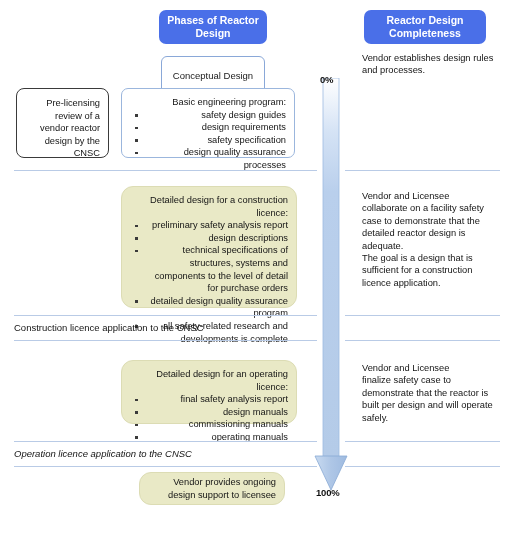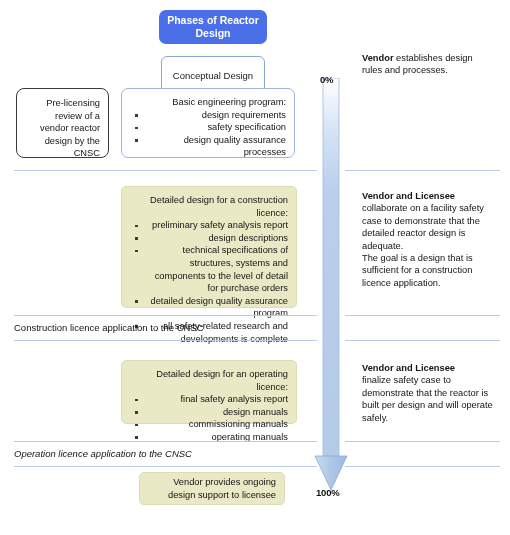--- a/index.html
+++ b/index.html
@@ -91,21 +91,21 @@
   }
   .box-outline-blue {
     background: #ffffff;
     border: 1px solid #9bb6dd;
     border-radius: 7px;
     padding: 7px 8px 2px 9px;
   }
   .box-olive {
     background: #e9e9c6;
     border: 1px solid #dcdcb4;
-    border-radius: 5px;
+    border-radius: 12px;
     padding: 7px 8px 6px 9px;
   }
   .box-title { margin: 0 0 0 0; }
   ul.box-list {
     margin: 0;
     padding: 0 0 0 12px;
     list-style: none;
   }
   ul.box-list li {
     position: relative;
@@ -135,21 +135,21 @@
   }
 
   
   .narrative {
     position: absolute;
     font-size: 9.3px;
     line-height: 12.4px;
     color: #141414;
     width: 132px;
   }
-  .narrative b { font-weight: bold; }
+  .narrative b { font-weight: normal; }
   #narr-vendor { left: 362px; top: 52px; }
   #narr-collaborate { left: 362px; top: 190px; }
   #narr-finalize { left: 362px; top: 362px; }
 
   
   .rule {
     position: absolute;
     height: 1.4px;
     background: #b9cbe6;
   }
@@ -168,20 +168,21 @@
   #licence-construction { top: 322px; }
   #licence-operation   { top: 448px; font-style: italic; }
 </style>
 </head>
 <body>
 
 <div id="diagram">
 
   <div class="col-header" id="hdr-phases">Phases of Reactor Design</div>
 
+  <div class="col-header" id="hdr-completeness">Reactor Design Completeness</div>
 
   <div id="conceptual-design">Conceptual Design</div>
 
   <div id="completeness-arrow">
     <svg width="36" height="414" viewBox="0 0 36 414" xmlns="http://www.w3.org/2000/svg">
       <defs>
         <linearGradient id="shaftGrad" x1="0" y1="0" x2="0" y2="1">
           <stop offset="0%" stop-color="#ffffff"></stop>
           <stop offset="14%" stop-color="#d5e3f5"></stop>
           <stop offset="30%" stop-color="#b9cfec"></stop>
@@ -200,20 +201,21 @@
   <div class="pct-label" id="pct-0">0%</div>
   <div class="pct-label" id="pct-100">100%</div>
 
   <div class="box box-outline-dark" id="box-prelicensing">
     <div>Pre-licensing review of a vendor reactor design by the CNSC</div>
   </div>
 
   <div class="box box-outline-blue" id="box-basic-eng">
     <div class="box-title">Basic engineering program:</div>
     <ul class="box-list">
+        <li>safety design guides</li>
         <li>design requirements</li>
         <li>safety specification</li>
         <li>design quality assurance processes</li>
       </ul>
   </div>
 
   <div class="rule rule-left" style="top:170px;"></div>
   <div class="rule rule-right" style="top:170px;"></div>
 
   <div class="box box-olive" id="box-construction-design">

